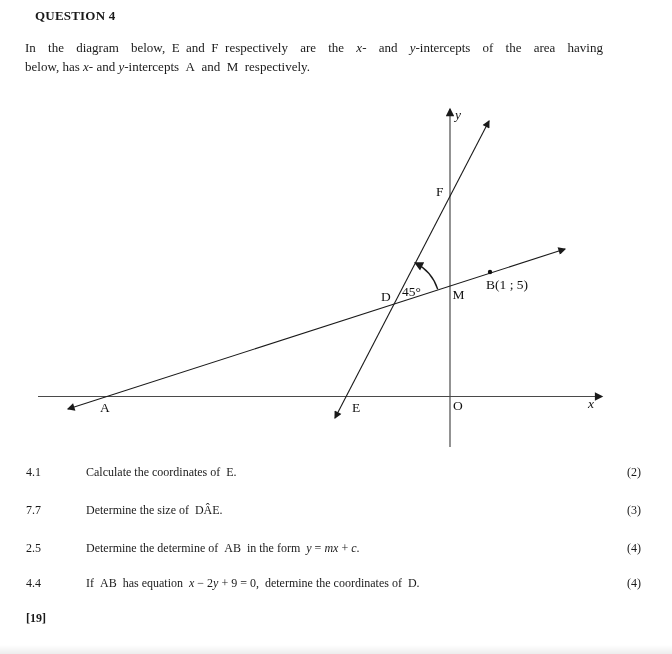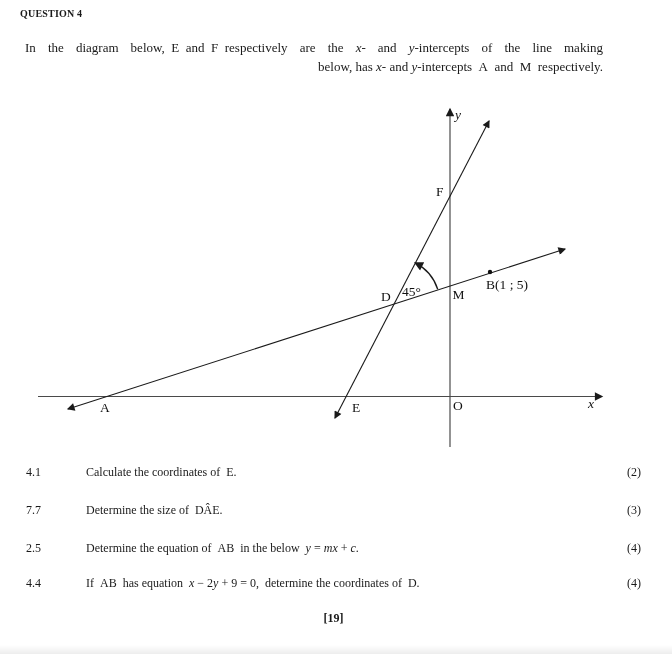--- a/index.html
+++ b/index.html
@@ -5,29 +5,29 @@
   html, body { margin: 0; padding: 0; }
   body {
     width: 672px; height: 654px;
     background: #ffffff;
     position: relative;
     font-family: "Liberation Serif", serif;
     color: #1a1a1a;
     overflow: hidden;
   }
   .title {
-    position: absolute; left: 20px; top: 8px;
-    font-size: 10px; font-weight: bold; letter-spacing: 0.2px;
+    position: absolute; left: 35px; top: 8px;
+    font-size: 13px; font-weight: bold; letter-spacing: 0.2px;
   }
   .intro {
     position: absolute; left: 25px; top: 38px; width: 578px;
     font-size: 13px; line-height: 19.3px;
   }
   .jline { text-align: justify; text-align-last: justify; }
-  .lline { text-align: right; }
+  .lline { text-align: left; }
   .it { font-style: italic; }
   .diagram {
     position: absolute; left: 0; top: 95px;
   }
   .diagram text {
     font-family: "Liberation Serif", serif;
     font-size: 13.5px; fill: #111111;
   }
   .diagram text.axis-var { font-style: italic; }
   .questions {
@@ -35,33 +35,33 @@
     font-size: 12px; line-height: 17px;
   }
   .qrow {
     display: grid;
     grid-template-columns: 60px 1fr 40px;
     align-items: start;
   }
   .qrow .qmarks { text-align: right; }
   .mb21 { margin-bottom: 21px; }
   .mb18 { margin-bottom: 18px; }
-  .total-row { text-align: center; font-weight: bold; margin-top: 0px; }
+  .total-row { text-align: left; font-weight: bold; margin-top: 0px; }
   .bottom-edge {
     position: absolute; left: 0; bottom: 0; width: 672px; height: 9px;
     background: linear-gradient(#ffffff, #ededed);
   }
 </style>
 </head>
 <body>
 
 <div class="title">QUESTION 4</div>
 
 <div class="intro">
-  <div class="jline"><span>In the diagram below, E and F respectively are the </span><span class="it">x</span><span>- and </span><span class="it">y</span><span>-intercepts of the line making</span></div>
+  <div class="jline"><span>In the diagram below, E and F respectively are the </span><span class="it">x</span><span>- and </span><span class="it">y</span><span>-intercepts of the area having</span></div>
   <div class="lline"><span>below, has </span><span class="it">x</span><span>- and </span><span class="it">y</span><span>-intercepts A and M respectively.</span></div>
 </div>
 
 <svg class="diagram" width="672" height="365" viewBox="0 0 672 365" xmlns="http://www.w3.org/2000/svg">
   <defs>
     <marker id="arr" viewBox="0 0 10 10" refX="8.5" refY="5" markerWidth="9" markerHeight="7" orient="auto-start-reverse">
       <path d="M0,0 L10,5 L0,10 z" fill="#1a1a1a"></path>
     </marker>
   </defs>
 
@@ -94,21 +94,21 @@
     <span class="qtext"><span>Calculate the coordinates of E.</span></span>
     <span class="qmarks">(2)</span>
   </div>
   <div class="qrow mb21">
     <span class="qnum">7.7</span>
     <span class="qtext"><span>Determine the size of DÂE.</span></span>
     <span class="qmarks">(3)</span>
   </div>
   <div class="qrow mb18">
     <span class="qnum">2.5</span>
-    <span class="qtext"><span>Determine the equation of AB in the below </span><span class="it">y</span><span> = </span><span class="it">mx</span><span> + </span><span class="it">c</span><span>.</span></span>
+    <span class="qtext"><span>Determine the determine of AB in the form </span><span class="it">y</span><span> = </span><span class="it">mx</span><span> + </span><span class="it">c</span><span>.</span></span>
     <span class="qmarks">(4)</span>
   </div>
   <div class="qrow mb18">
     <span class="qnum">4.4</span>
     <span class="qtext"><span>If AB has equation </span><span class="it">x</span><span> − 2</span><span class="it">y</span><span> + 9 = 0, determine the coordinates of D.</span></span>
     <span class="qmarks">(4)</span>
   </div>
   <div class="total-row">[19]</div>
 </div>
 

